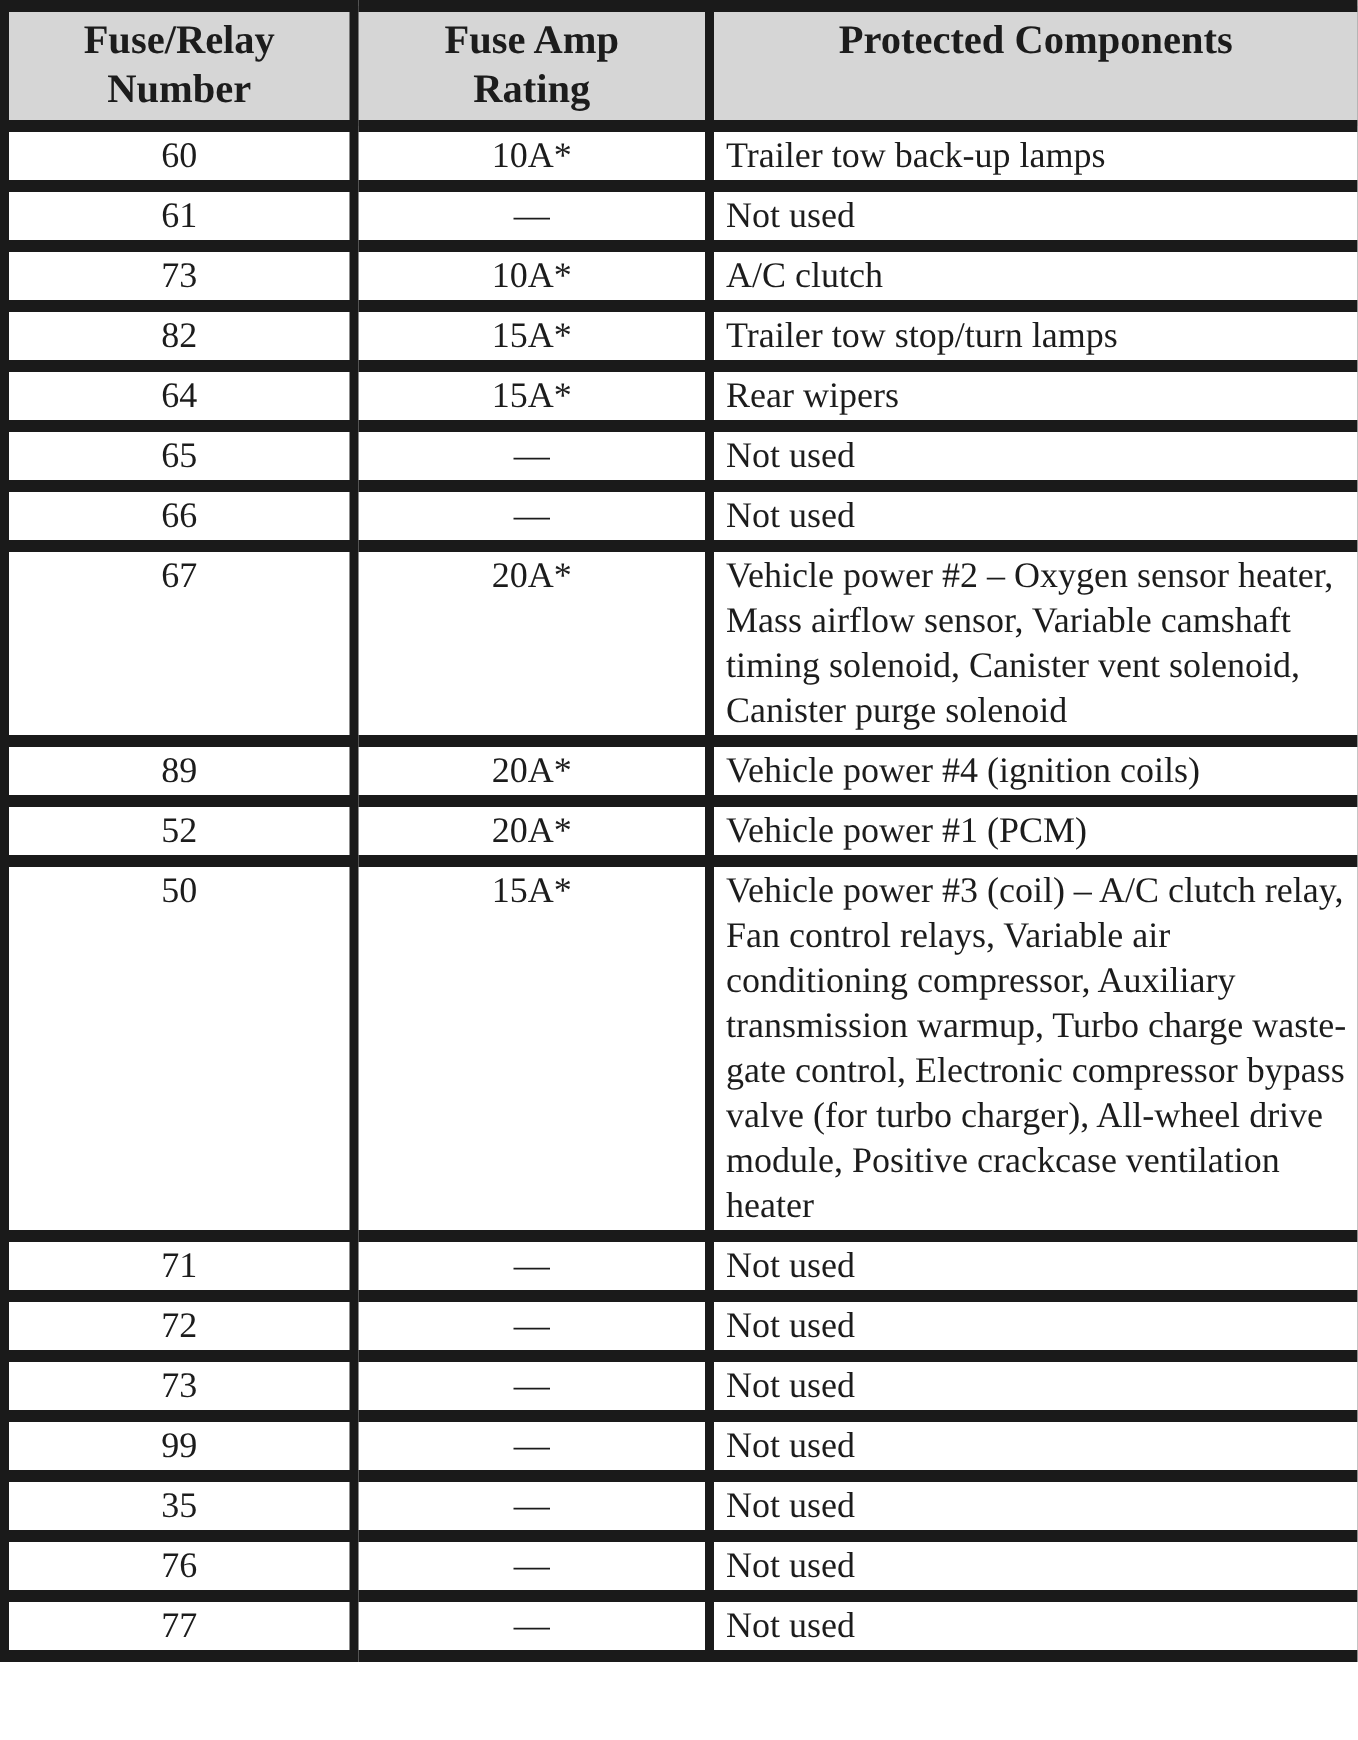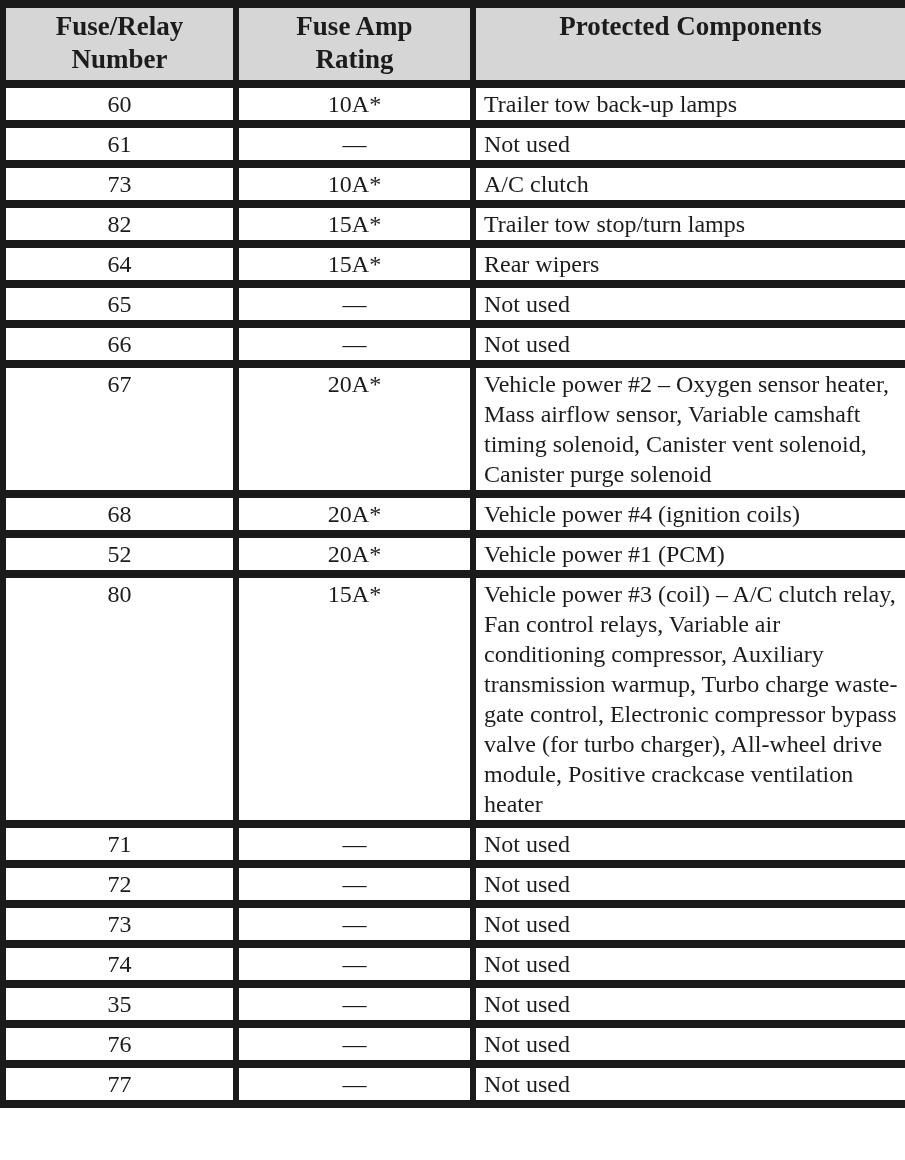--- a/index.html
+++ b/index.html
@@ -126,51 +126,51 @@
     <td class="num">66</td>
     <td class="rating">—</td>
     <td class="comp">Not used</td>
   </tr>
         <tr>
     <td class="num">67</td>
     <td class="rating">20A*</td>
     <td class="comp">Vehicle power #2 – Oxygen sensor heater, Mass airflow sensor, Variable camshaft timing solenoid, Canister vent solenoid, Canister purge solenoid</td>
   </tr>
         <tr>
-    <td class="num">68</td>
+    <td class="num">89</td>
     <td class="rating">20A*</td>
     <td class="comp">Vehicle power #4 (ignition coils)</td>
   </tr>
         <tr>
     <td class="num">52</td>
     <td class="rating">20A*</td>
     <td class="comp">Vehicle power #1 (PCM)</td>
   </tr>
         <tr>
-    <td class="num">80</td>
+    <td class="num">50</td>
     <td class="rating">15A*</td>
     <td class="comp">Vehicle power #3 (coil) – A/C clutch relay, Fan control relays, Variable air conditioning compressor, Auxiliary transmission warmup, Turbo charge waste-gate control, Electronic compressor bypass valve (for turbo charger), All-wheel drive module, Positive crackcase ventilation heater</td>
   </tr>
         <tr>
     <td class="num">71</td>
     <td class="rating">—</td>
     <td class="comp">Not used</td>
   </tr>
         <tr>
     <td class="num">72</td>
     <td class="rating">—</td>
     <td class="comp">Not used</td>
   </tr>
         <tr>
     <td class="num">73</td>
     <td class="rating">—</td>
     <td class="comp">Not used</td>
   </tr>
         <tr>
-    <td class="num">74</td>
+    <td class="num">99</td>
     <td class="rating">—</td>
     <td class="comp">Not used</td>
   </tr>
         <tr>
     <td class="num">35</td>
     <td class="rating">—</td>
     <td class="comp">Not used</td>
   </tr>
         <tr>
     <td class="num">76</td>

